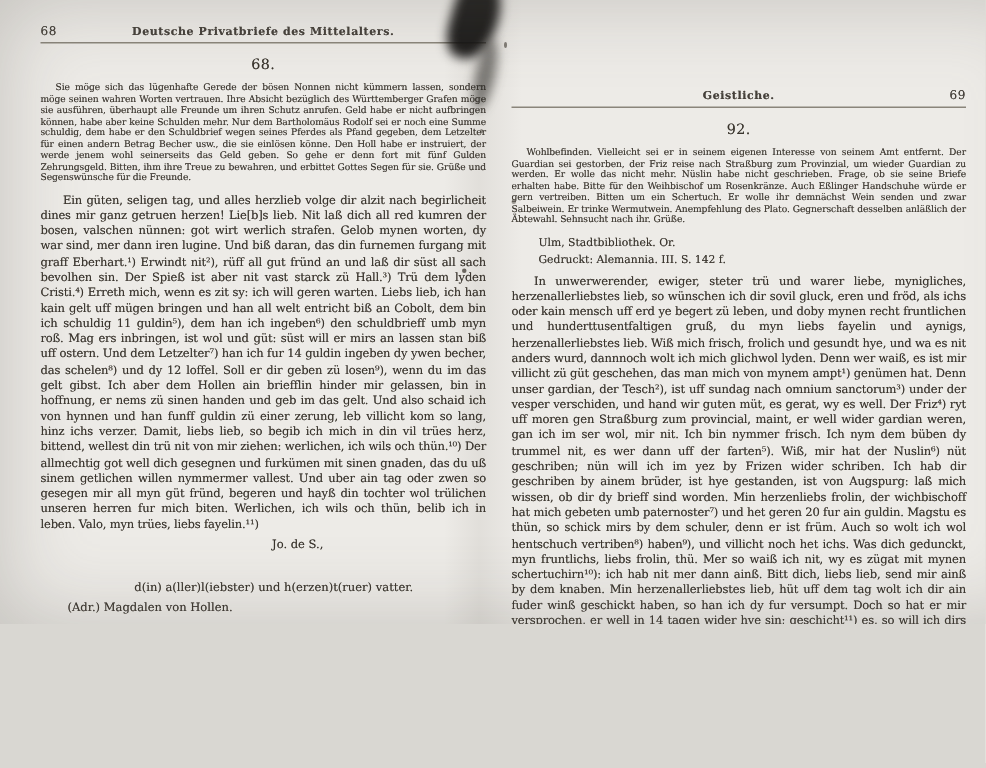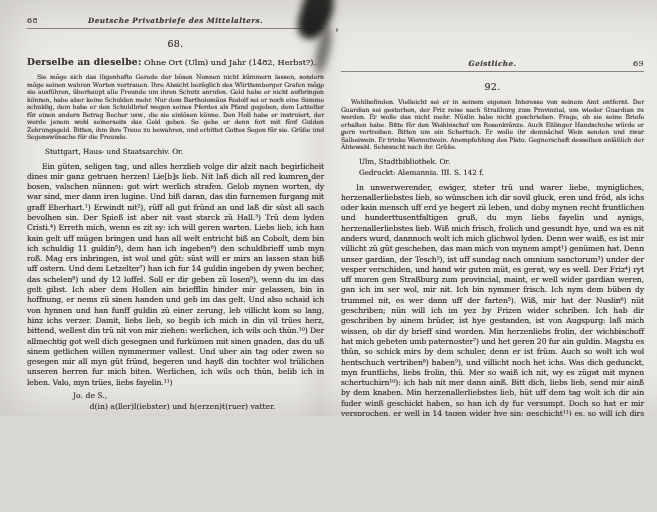--- a/index.html
+++ b/index.html
@@ -39,57 +39,52 @@
   .page-right{left:341px;width:303px;}
 
   .running-head{
     display:flex;align-items:baseline;
     font-size:7.3px;letter-spacing:0.4px;color:#45403a;
     padding-bottom:3px;border-bottom:0.8px solid #8a857b;
   }
   .running-head .num{width:26px;font-size:8px;}
   .page-left .num-left{text-align:left;}
   .page-right .num-right{text-align:right;margin-top:43px;}
-  .running-head .head-title{flex:1;text-align:center;font-weight:bold;font-style:italic;}
+  .running-head .head-title{flex:1;text-align:center;font-weight:bold;}
 
   .letter-number{text-align:center;font-weight:normal;font-size:9.5px;margin-top:9px;letter-spacing:0.3px;}
   .letter-title{margin-top:7px;font-size:8.1px;}
   .letter-title .lead{font-weight:bold;font-size:9.1px;letter-spacing:0.25px;}
 
   .summary{margin:6px 0 0;font-size:6.1px;line-height:7.5px;text-align:justify;text-indent:10px;letter-spacing:-0.05px;color:#403b34;}
   .source{margin:6px 0 0 18px;font-size:7.2px;}
   .source-2{margin:2px 0 0 18px;font-size:7.2px;}
   .body-text{margin:6px 0 0;font-size:7.7px;line-height:10.3px;text-align:justify;text-indent:15px;letter-spacing:-0.12px;}
-  .sig-name{text-align:left;font-size:7.7px;margin:3px 0 0;padding-left:46px;}
-  .sig-sub{text-align:center;font-size:7.7px;margin:2px 0 0;padding-left:14px;}
+  .sig-name{text-align:center;font-size:7.7px;margin:3px 0 0;padding-left:46px;}
+  .sig-sub{text-align:center;font-size:7.7px;margin:20px 0 0;padding-left:14px;}
   .addr{font-size:7.7px;margin:4px 0 0 18px;}
 
   .fn-rule{width:64px;border-top:0.9px solid #5f594f;margin-top:7px;}
   .footnotes{margin:3px 0 0;font-size:5.6px;line-height:6.9px;text-align:justify;text-indent:9px;letter-spacing:-0.05px;color:#443f38;}
 </style>
 </head>
 <body>
 
 <div class="scan">
 
   <div class="gutter-tint"></div>
 
   <div class="page page-left">
     <div class="running-head">
       <span class="num num-left">68</span>
       <span class="head-title">Deutsche Privatbriefe des Mittelalters.</span>
       <span class="num"></span>
     </div>
     <div class="letter-number">68.</div>
-    <div class="letter-title">
-      <span class="lead">Derselbe an dieselbe:</span>
-      <span>Ohne Ort (Ulm) und Jahr (1482, Herbst?).</span>
-    </div>
     <p class="summary">Sie möge sich das lügenhafte Gerede der bösen Nonnen nicht kümmern lassen, sondern möge seinen wahren Worten vertrauen. Ihre Absicht bezüglich des Württemberger Grafen möge sie ausführen, überhaupt alle Freunde um ihren Schutz anrufen. Geld habe er nicht aufbringen können, habe aber keine Schulden mehr. Nur dem Bartholomäus Rodolf sei er noch eine Summe schuldig, dem habe er den Schuldbrief wegen seines Pferdes als Pfand gegeben, dem Letzelter für einen andern Betrag Becher usw., die sie einlösen könne. Den Holl habe er instruiert, der werde jenem wohl seinerseits das Geld geben. So gehe er denn fort mit fünf Gulden Zehrungsgeld. Bitten, ihm ihre Treue zu bewahren, und erbittet Gottes Segen für sie. Grüße und Segenswünsche für die Freunde.</p>
-    <p class="source">Stuttgart, Haus- und Staatsarchiv. Or.</p>
     <p class="body-text">Ein güten, seligen tag, und alles herzlieb volge dir alzit nach begirlicheit dines mir ganz getruen herzen! Lie[b]s lieb. Nit laß dich all red kumren der bosen, valschen nünnen: got wirt werlich strafen. Gelob mynen worten, dy war sind, mer dann iren lugine. Und biß daran, das din furnemen furgang mit graff Eberhart.¹) Erwindt nit²), rüff all gut fründ an und laß dir süst all sach bevolhen sin. Der Spieß ist aber nit vast starck zü Hall.³) Trü dem lyden Cristi.⁴) Erreth mich, wenn es zit sy: ich will geren warten. Liebs lieb, ich han kain gelt uff mügen bringen und han all welt entricht biß an Cobolt, dem bin ich schuldig 11 guldin⁵), dem han ich ingeben⁶) den schuldbrieff umb myn roß. Mag ers inbringen, ist wol und güt: süst will er mirs an lassen stan biß uff ostern. Und dem Letzelter⁷) han ich fur 14 guldin ingeben dy ywen becher, das schelen⁸) und dy 12 loffel. Soll er dir geben zü losen⁹), wenn du im das gelt gibst. Ich aber dem Hollen ain briefflin hinder mir gelassen, bin in hoffnung, er nems zü sinen handen und geb im das gelt. Und also schaid ich von hynnen und han funff guldin zü einer zerung, leb villicht kom so lang, hinz ichs verzer. Damit, liebs lieb, so begib ich mich in din vil trües herz, bittend, wellest din trü nit von mir ziehen: werlichen, ich wils och thün.¹⁰) Der allmechtig got well dich gesegnen und furkümen mit sinen gnaden, das du uß sinem getlichen willen nymmermer vallest. Und uber ain tag oder zwen so gesegen mir all myn güt fründ, begeren und hayß din tochter wol trülichen unseren herren fur mich biten. Werlichen, ich wils och thün, belib ich in leben. Valo, myn trües, liebs fayelin.¹¹)</p>
     <p class="sig-name">Jo. de S.,</p>
     <p class="sig-sub">d(in) a(ller)l(iebster) und h(erzen)t(ruer) vatter.</p>
     <p class="addr">(Adr.) Magdalen von Hollen.</p>
     <div class="fn-rule"></div>
     <p class="footnotes">¹) von Württemberg, wohl der reformfeindliche Jüngere. ²) Laß nicht ab. ³) Doch wohl Schwäbisch-Hall, aber in welcher Beziehung? ⁴) „Beim Leiden Christi wird geschworen und gesucht.“ Grimm, D. Wb. VI, 667. ⁵) Vgl. den Brief Nr. 77 vom 28. August 1488, S. 82. ⁶) (als Eigentum, zur Verfügung) übergeben. ⁷) Lebzelter auch Eigenname. Grimm, D. Wb. VI, 471. ⁸) Schale? Schelle, vielleicht Demin.: Schellelein? ⁹) einzulösen. ¹⁰) d. h. eigentlich: nit. ¹¹) Or.: fayelin.</p>
   </div>
 
   <div class="page page-right">
     <div class="running-head">

